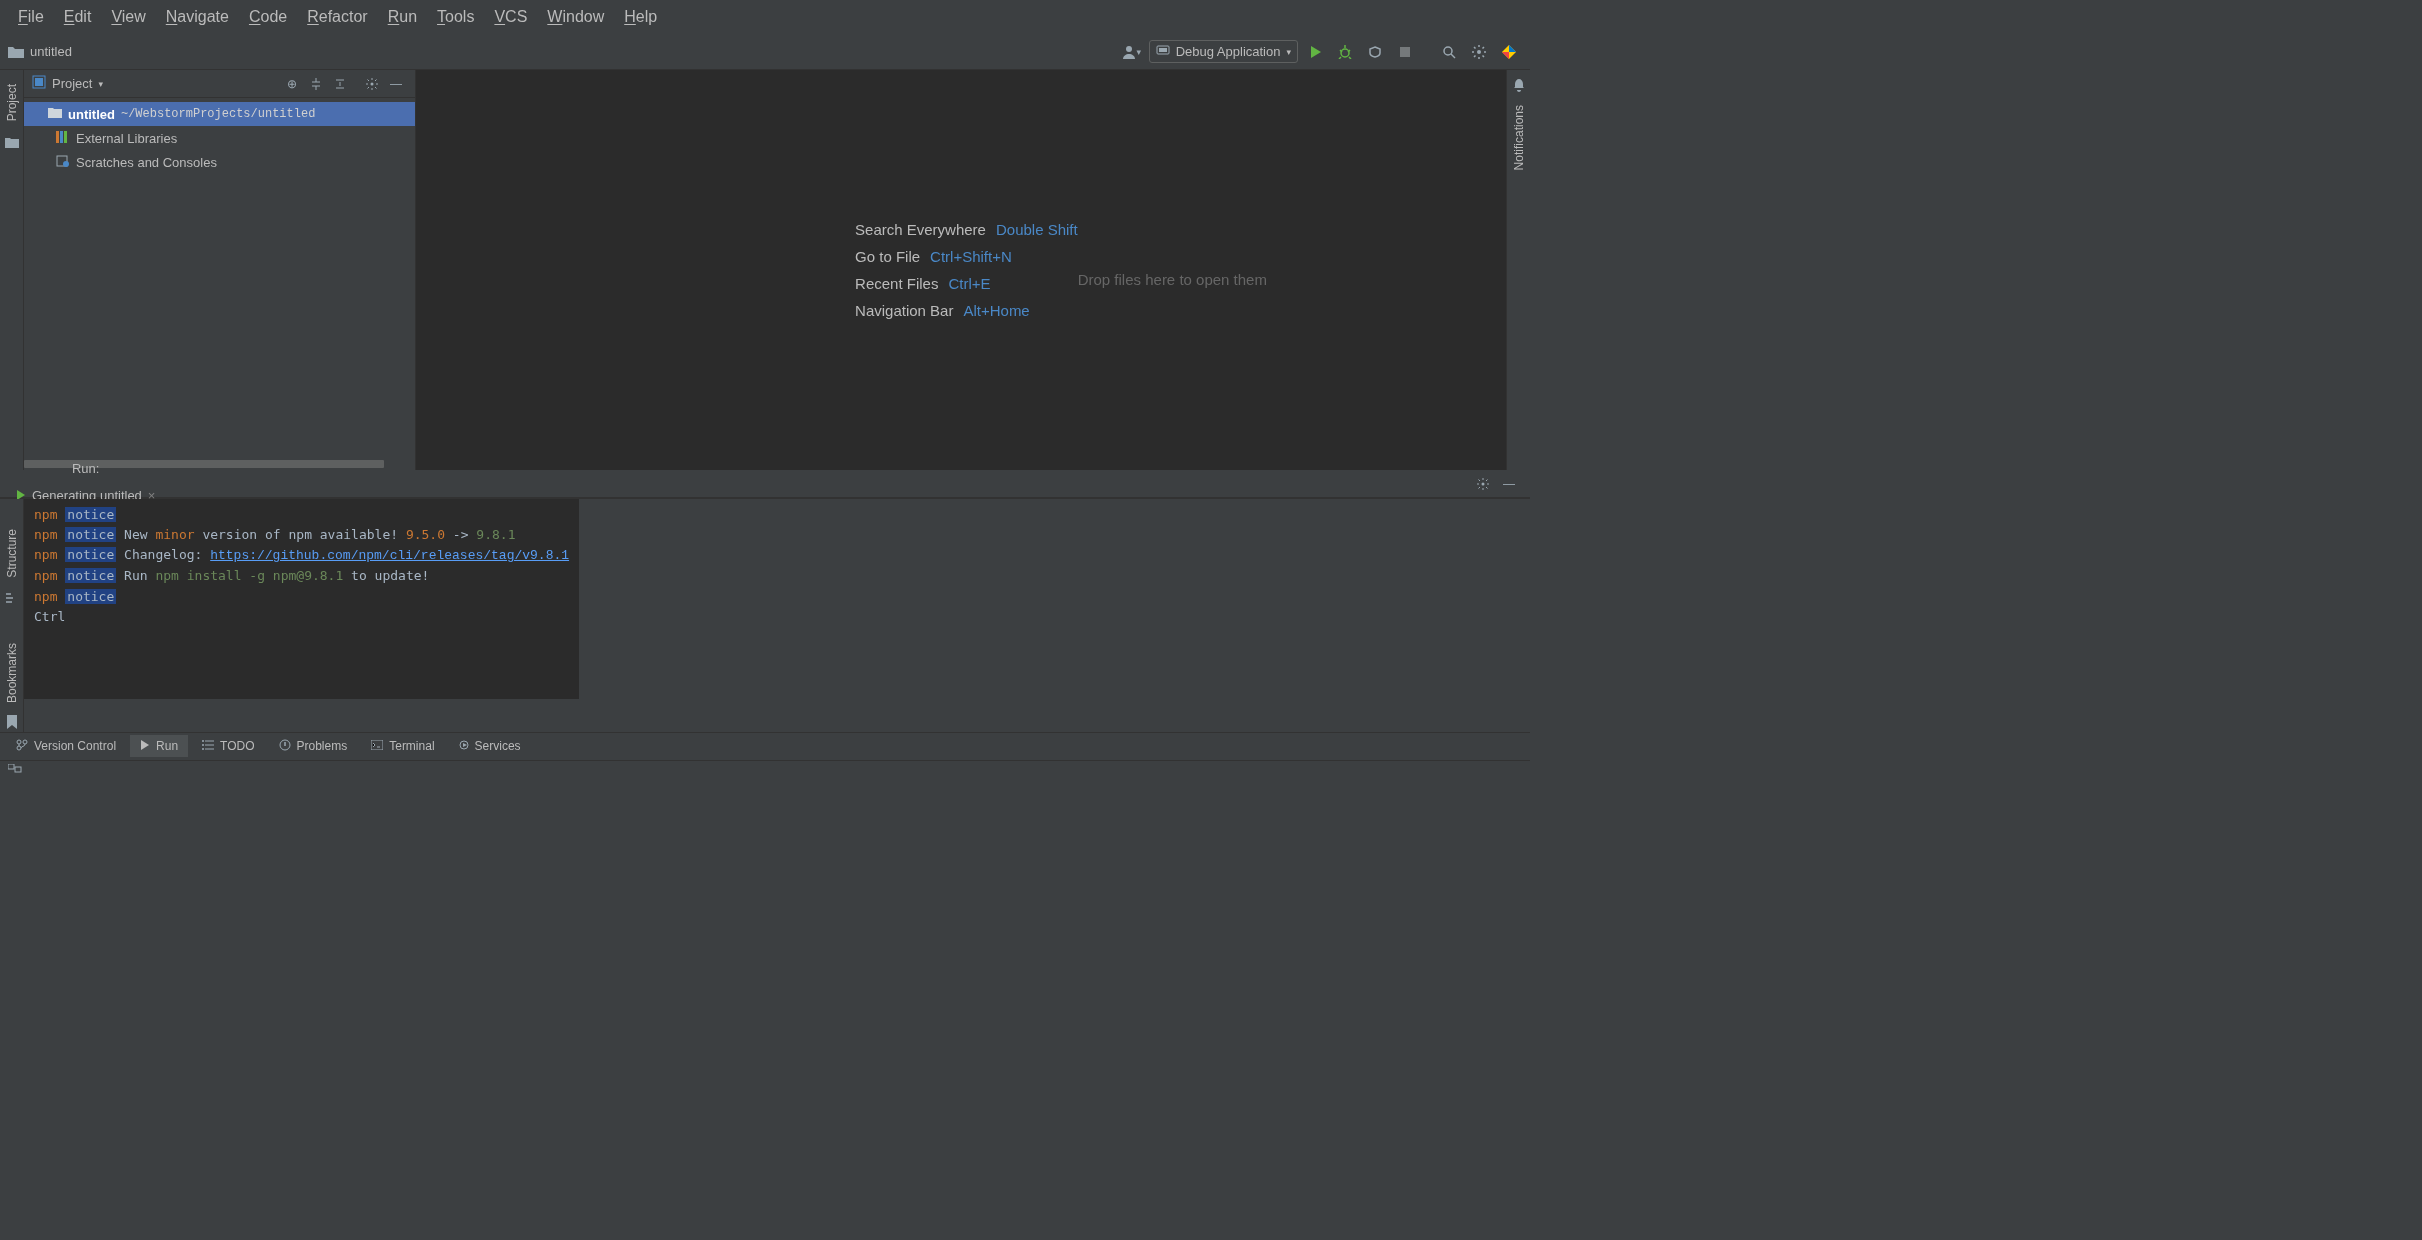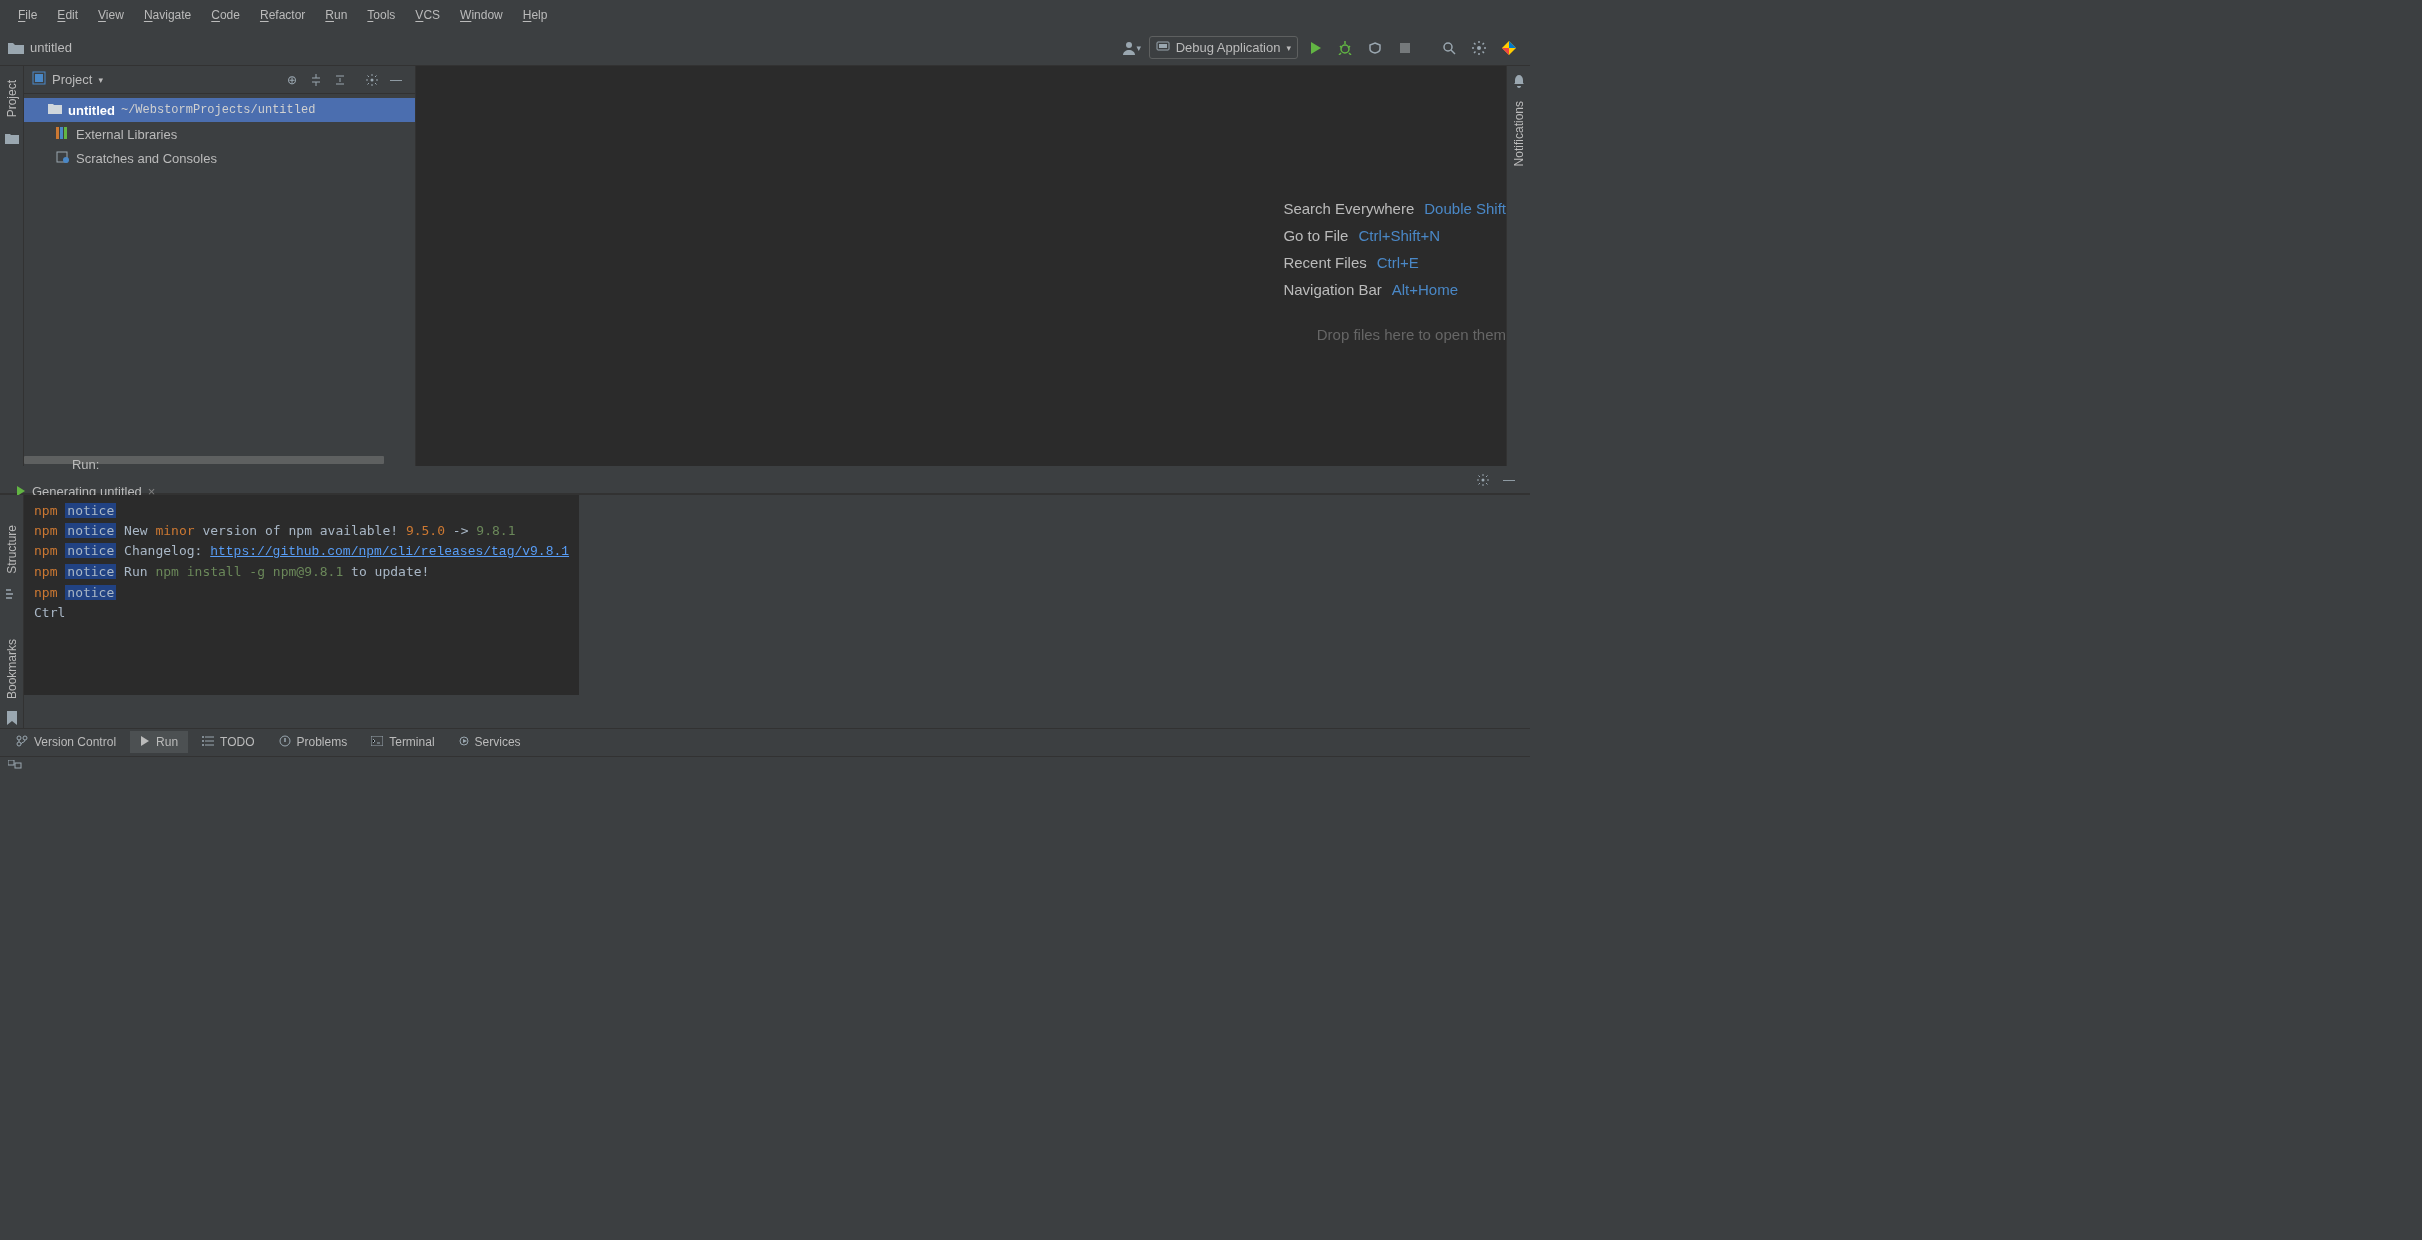--- a/index.html
+++ b/index.html
@@ -9,21 +9,21 @@
   color: #bbbbbb;
   font-size: 13px;
   overflow: hidden;
   width: 1530px;
   height: 780px;
 }
 .menubar {
   display: flex;
   background: #3c3f41;
   padding: 4px 8px;
-  font-size: 12px;
+  font-size: 16px;
 }
 .menubar-item {
   padding: 4px 10px;
   cursor: pointer;
   color: #bbbbbb;
 }
 .underline { text-decoration: underline; text-underline-offset: 2px; }
 .navbar {
   display: flex;
   align-items: center;
@@ -116,22 +116,22 @@
 }
 .tree-item .path { color: #808080; font-size: 12px; font-family: Liberation Mono, monospace; }
 .tree-item.selected .path { color: #d0d0d0; }
 .tree-item.sub { padding-left: 32px; }
 .scratch-icon { color: #62b543; font-size: 11px; }
 .lib-icon { color: #62b543; font-size: 11px; }
 .editor-area {
   flex: 1;
   background: #2b2b2b;
   display: flex;
-  flex-direction: column;
-  align-items: flex-end;
+  flex-direction: row;
+  align-items: center;
   justify-content: center;
   padding-left: 200px;
   position: relative;
 }
 .tip-row {
   display: flex;
   gap: 10px;
   margin: 10px 0;
   font-size: 15px;
 }

